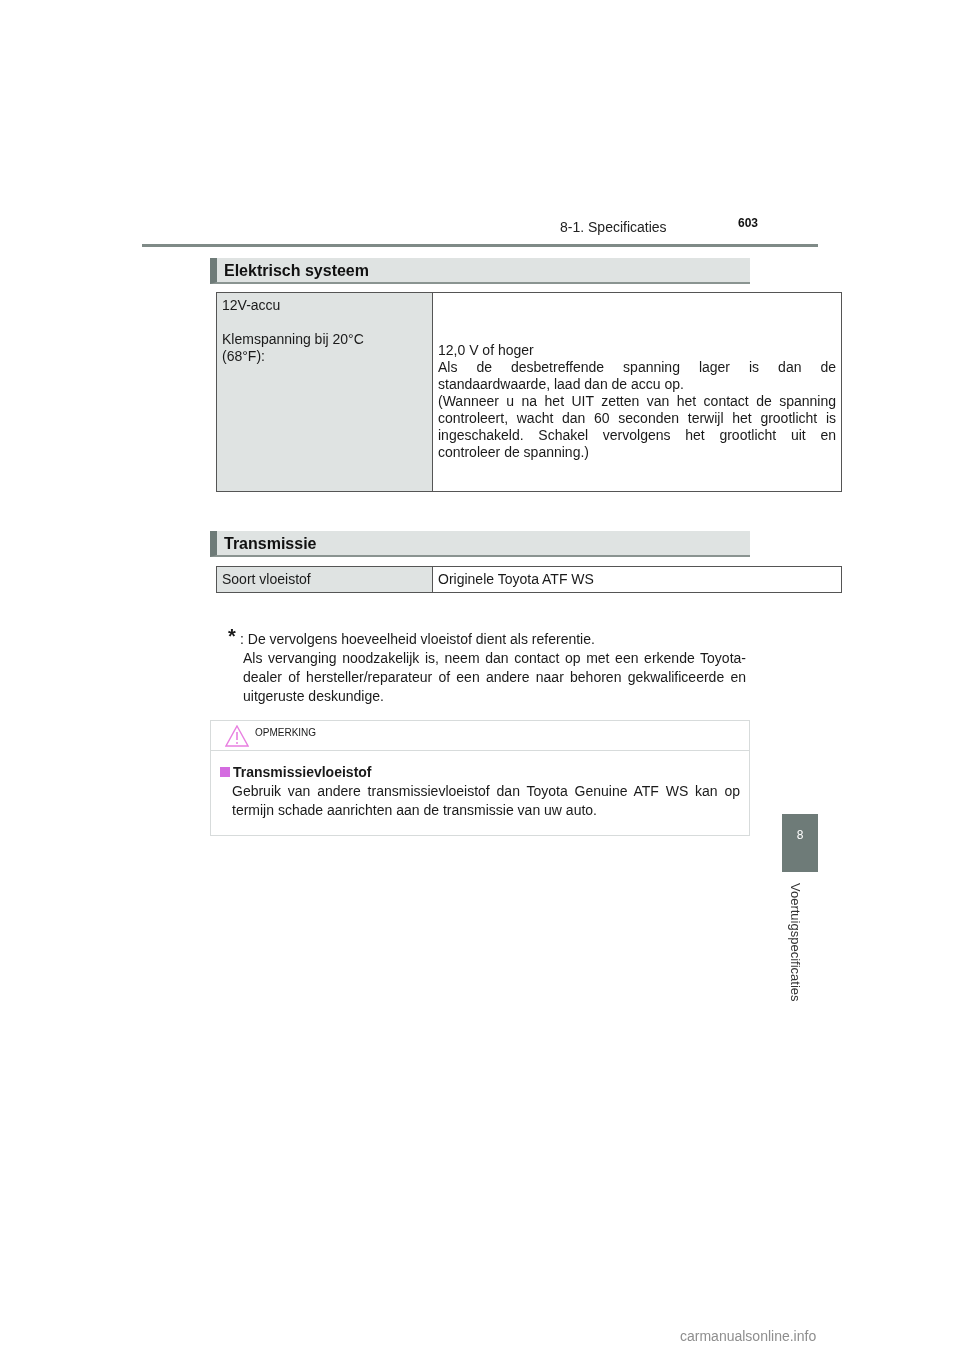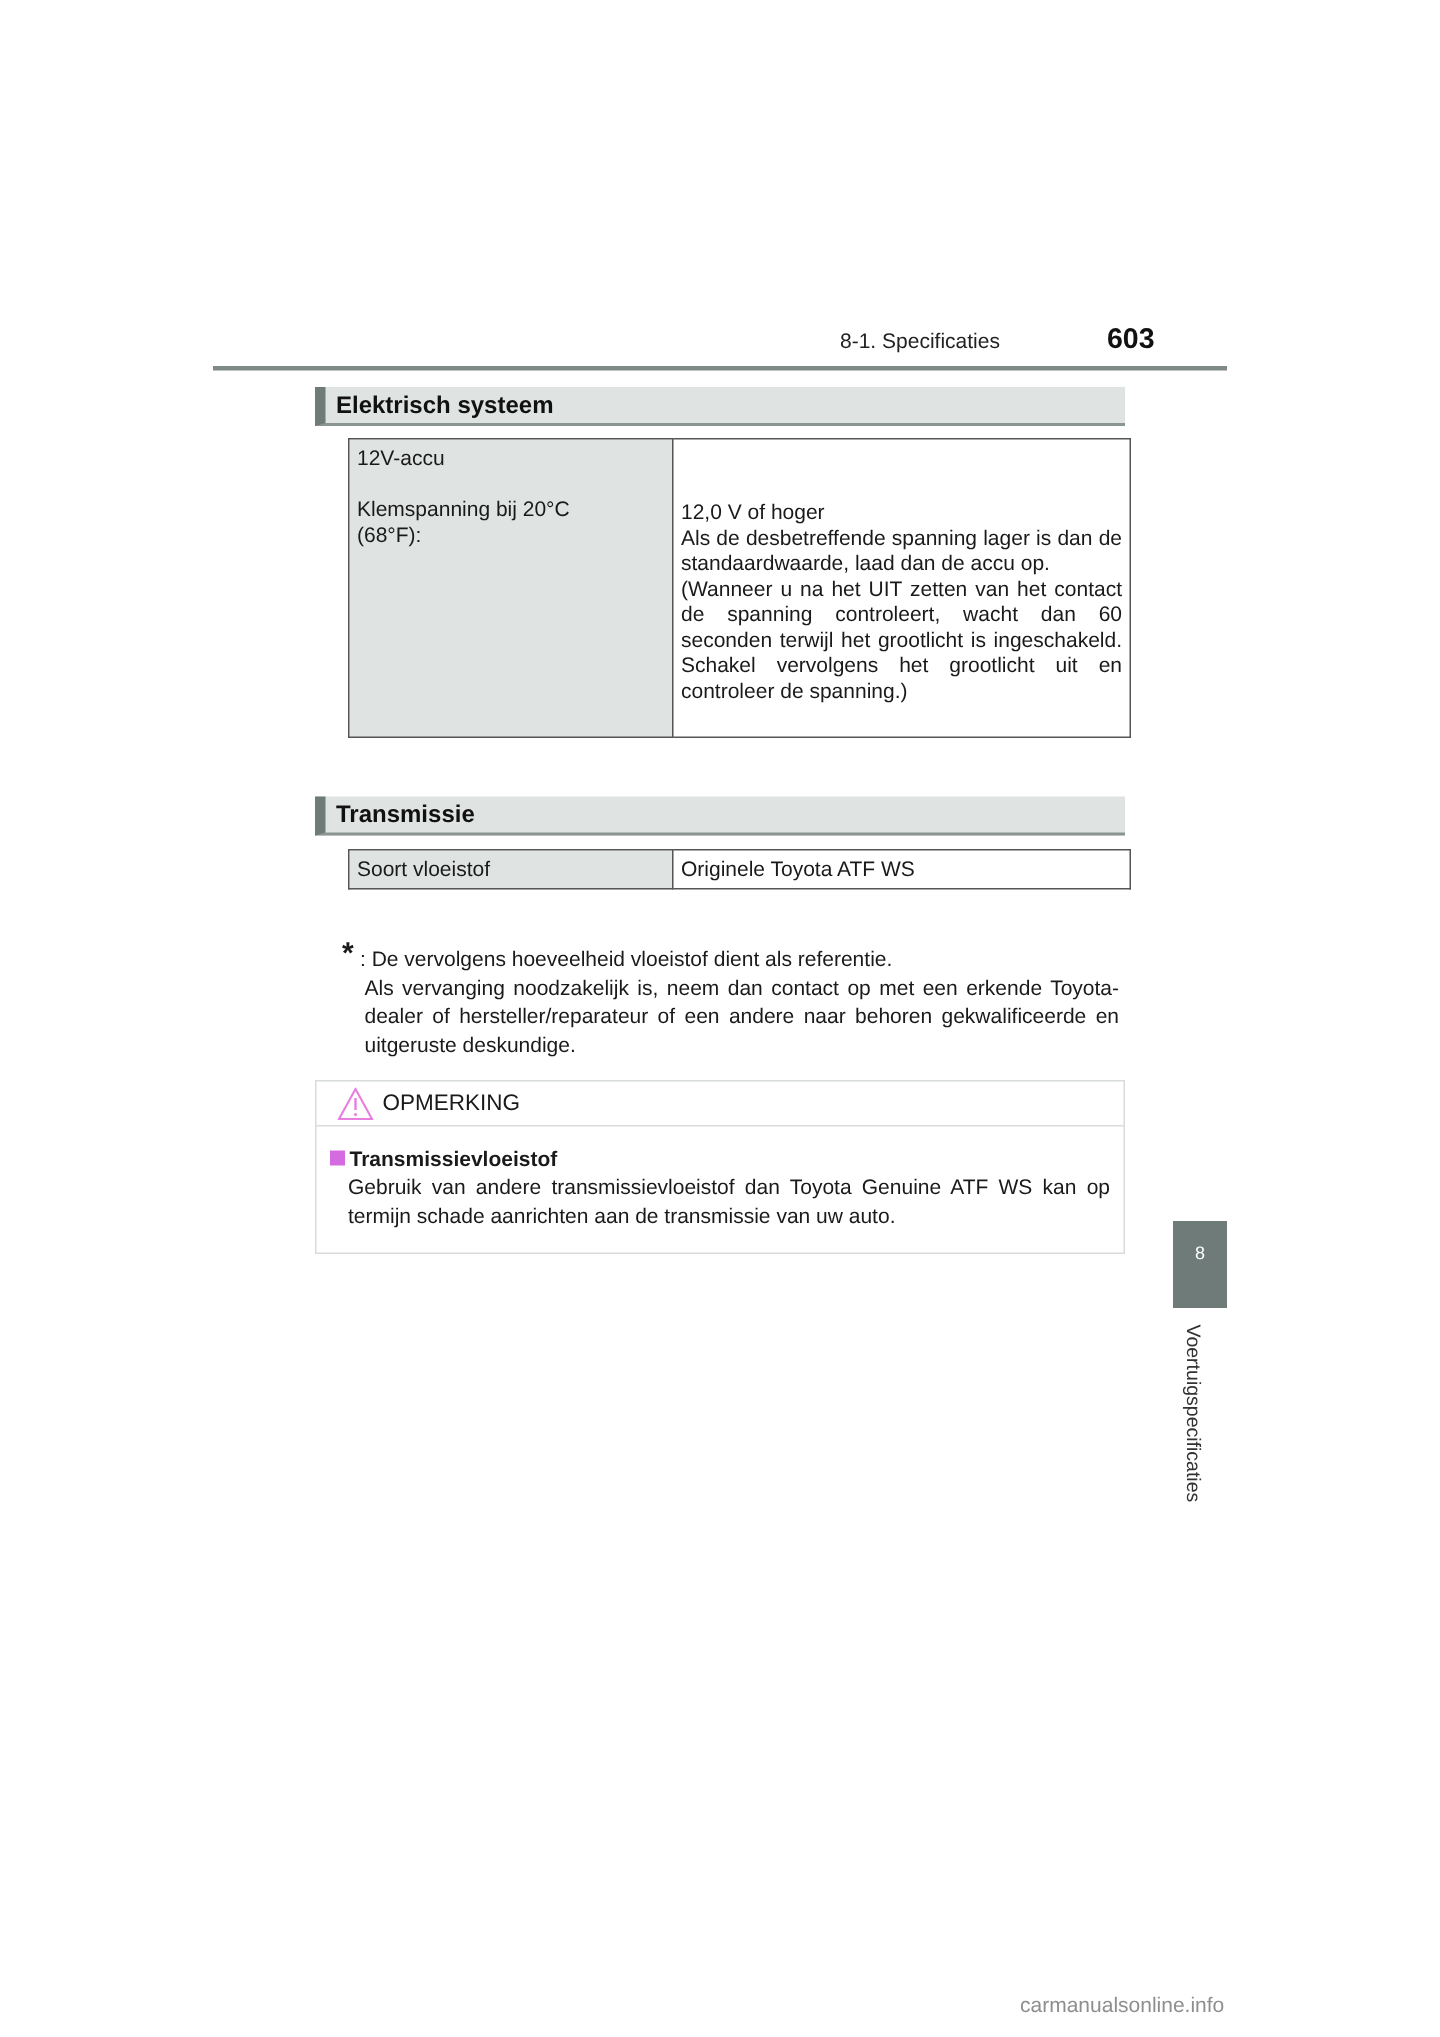--- a/index.html
+++ b/index.html
@@ -1,45 +1,45 @@
 <!DOCTYPE html>
 <html><head>
 <meta charset="utf-8">
 <style>
   html, body { margin: 0; padding: 0; }
   body {
     width: 960px; height: 1358px; position: relative; background: #ffffff;
     font-family: "Liberation Sans", sans-serif; color: #1a1a1a; overflow: hidden;
   }
   .header-section { position: absolute; left: 560px; top: 219px; font-size: 14px; color: #222; }
-  .header-page { position: absolute; left: 738px; top: 216px; font-size: 19px; font-weight: bold; color: #111; }
+  .header-page { position: absolute; left: 738px; top: 216px; font-size: 12px; font-weight: bold; color: #111; }
   .header-rule { position: absolute; left: 142px; top: 244px; width: 676px; height: 3px; background: #7f8a87; }
 
   .section-title {
     position: absolute; left: 210px; width: 540px; height: 26px;
     background: #dfe3e2; border-left: 7px solid #6e7b78; border-bottom: 2px solid #8a9491;
     box-sizing: border-box; font-weight: bold; font-size: 16px; padding-left: 7px; line-height: 25px; color: #111;
   }
 
-  table.spec { position: absolute; left: 232px; width: 522px; border-collapse: collapse; font-size: 14px; }
+  table.spec { position: absolute; left: 216px; width: 626px; border-collapse: collapse; font-size: 14px; }
   table.spec td { border: 1px solid #555; vertical-align: top; padding: 4px 5px 4px 5px; line-height: 17px; }
   table.spec td.k { background: #dfe3e2; width: 205px; }
   table.spec td.v { background: #ffffff; }
   .just { text-align: justify; }
   .sup-star { font-size: 18px; font-weight: bold; vertical-align: 4px; line-height: 0; }
 
   .footnote { position: absolute; left: 228px; top: 630px; width: 518px; font-size: 14px; line-height: 19px; }
   .footnote .star { position: absolute; left: 0; top: -3px; font-size: 20px; font-weight: bold; }
   .footnote .fn-first { padding-left: 12px; }
   .footnote .fn-rest { padding-left: 15px; text-align: justify; }
 
   .notice { position: absolute; left: 210px; top: 720px; width: 540px; height: 116px; border: 1px solid #d7dbdb; box-sizing: border-box; }
   .notice-head { height: 29px; border-bottom: 1px solid #d7dbdb; position: relative; }
   .notice-head .warn { position: absolute; left: 14px; top: 4px; width: 24px; height: 22px; }
-  .notice-head .label { position: absolute; left: 44px; top: 6px; font-size: 15px; }
+  .notice-head .label { position: absolute; left: 44px; top: 6px; font-size: 10px; }
   .notice-body { padding: 12px 9px 0 9px; font-size: 14px; line-height: 19px; }
   .notice-body .sq { display: inline-block; width: 10px; height: 10px; background: #d46ce0; margin-right: 3px; }
   .notice-body .title { font-weight: bold; }
   .notice-body .text { padding-left: 12px; text-align: justify; }
 
   .chapter-tab { position: absolute; left: 782px; top: 814px; width: 36px; height: 58px; background: #6e7b78; color: #fff; font-size: 12px; text-align: center; line-height: 42px; }
   .chapter-label { position: absolute; left: 786px; top: 883px; width: 18px; height: 140px; }
   .chapter-label span { position: absolute; left: 0; top: 0; transform-origin: 0 0; transform: rotate(90deg) translate(0, -17px); white-space: nowrap; font-size: 13px; color: #333; }
 
   .watermark { position: absolute; left: 680px; top: 1328px; font-size: 14px; color: #8e8e8e; }

